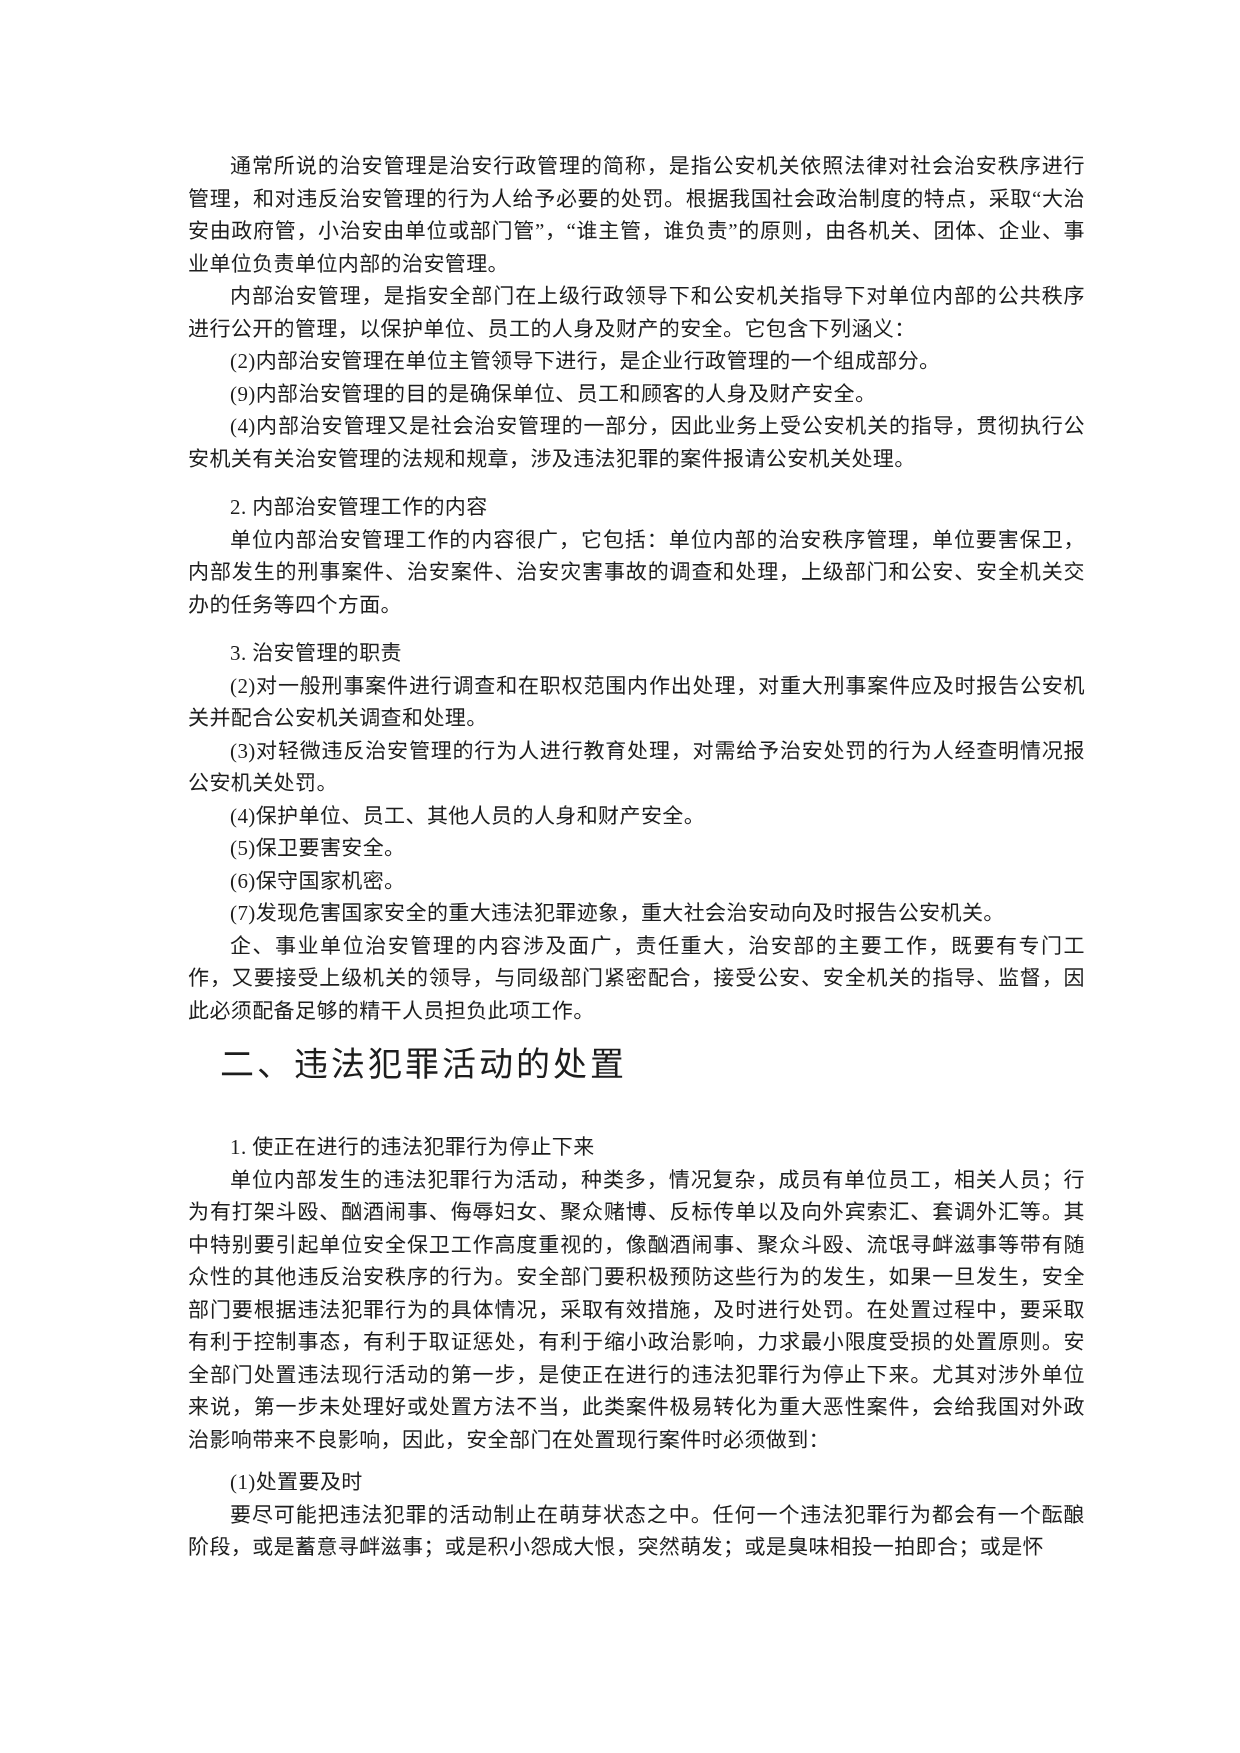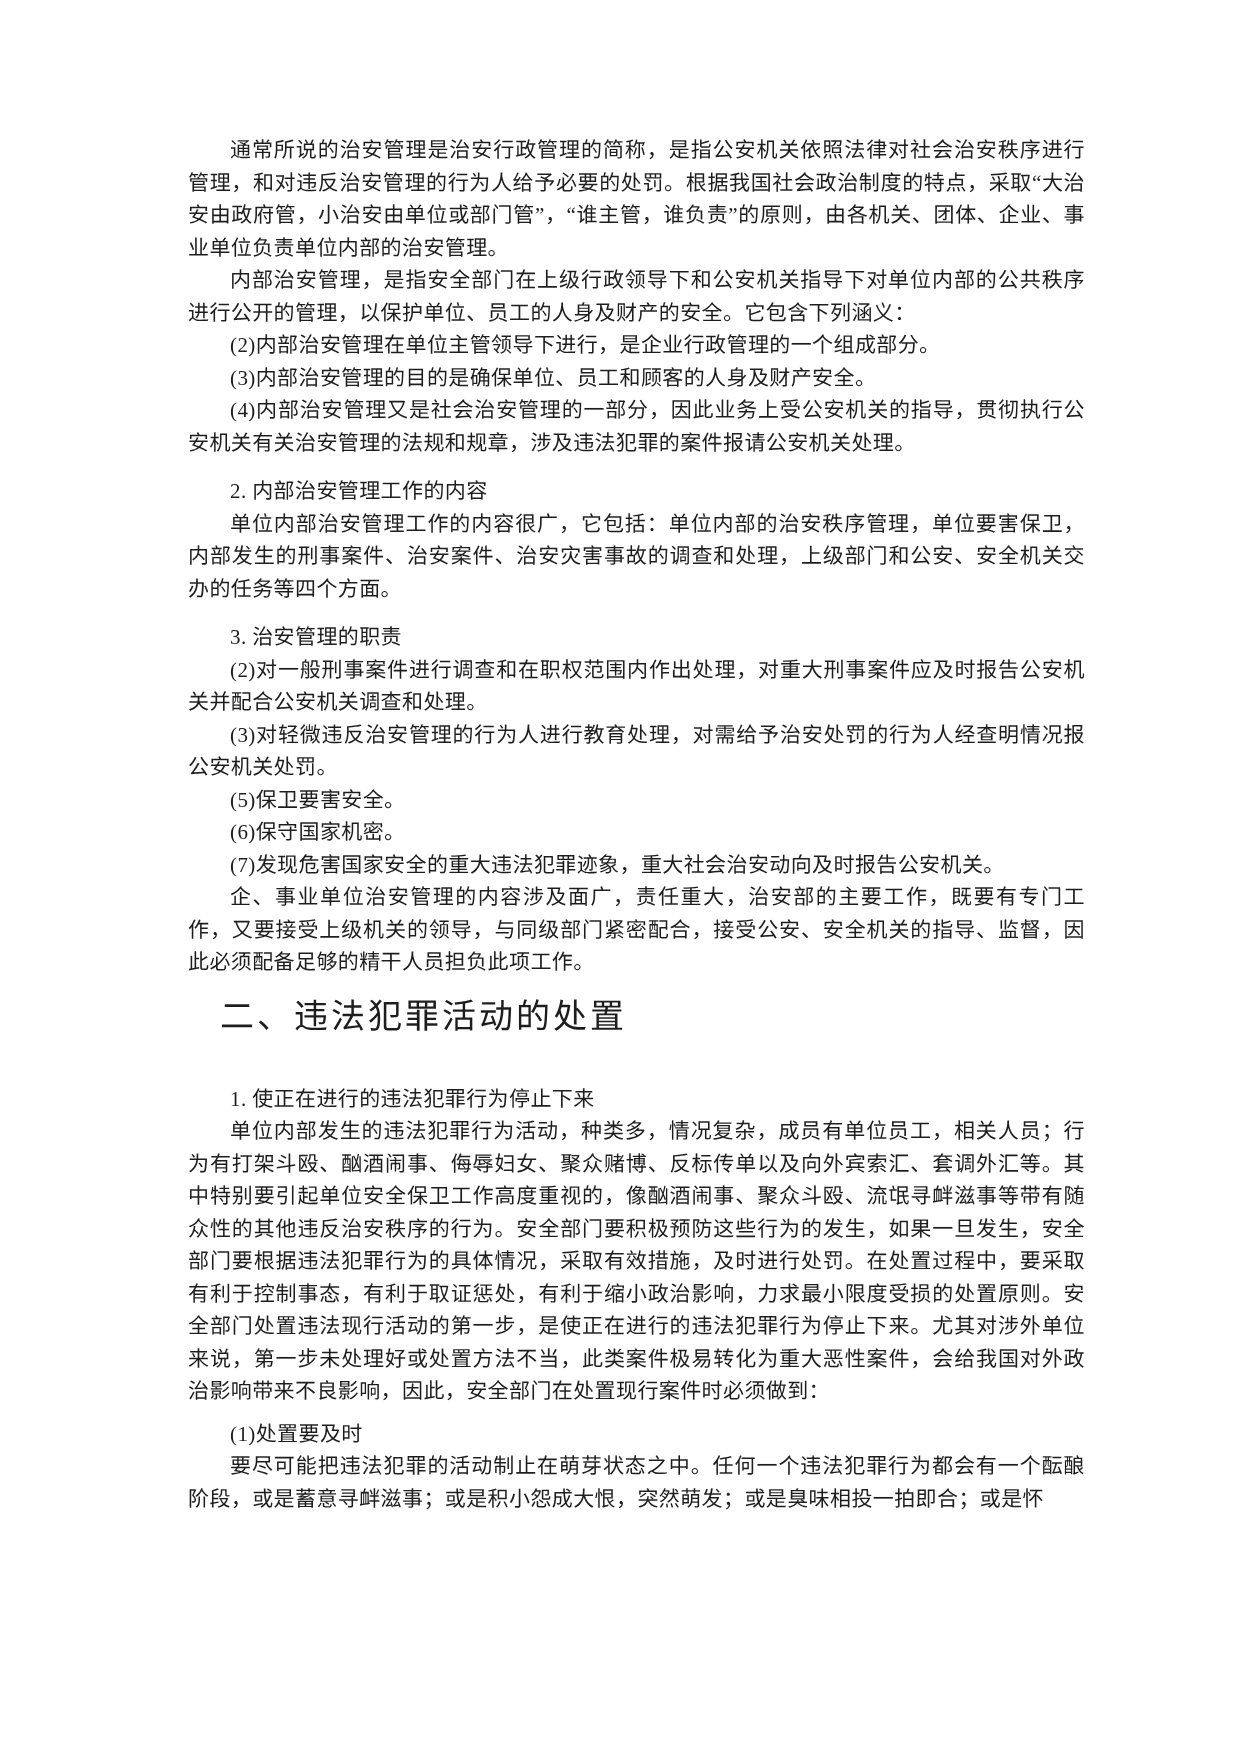--- a/index.html
+++ b/index.html
@@ -12,21 +12,21 @@
     width: 1240px;
     height: 1753px;
     background: #ffffff;
     overflow: hidden;
     font-family: "Liberation Serif", "DejaVu Serif", serif;
     color: #1d1d1d;
   }
   .content {
     position: absolute;
     left: 188px;
-    top: 134px;
+    top: 150px;
     width: 897px;
     font-size: 21px;
     line-height: 32.5px;
     letter-spacing: 0.4px;
     text-align: justify;
   }
   .para {
     margin: 0;
     padding: 0;
     text-indent: 42px;
@@ -51,27 +51,28 @@
   }
 </style>
 </head>
 <body>
 
 <div class="page">
   <div class="content">
       <p class="para">通常所说的治安管理是治安行政管理的简称，是指公安机关依照法律对社会治安秩序进行管理，和对违反治安管理的行为人给予必要的处罚。根据我国社会政治制度的特点，采取“大治安由政府管，小治安由单位或部门管”，“谁主管，谁负责”的原则，由各机关、团体、企业、事业单位负责单位内部的治安管理。</p>
       <p class="para">内部治安管理，是指安全部门在上级行政领导下和公安机关指导下对单位内部的公共秩序进行公开的管理，以保护单位、员工的人身及财产的安全。它包含下列涵义：</p>
       <p class="para">(2)内部治安管理在单位主管领导下进行，是企业行政管理的一个组成部分。</p>
-      <p class="para">(3)内部治安管理的目的是确保单位、员工和顾客的人身及财产安全。</p>
+      <p class="para">(9)内部治安管理的目的是确保单位、员工和顾客的人身及财产安全。</p>
       <p class="para">(4)内部治安管理又是社会治安管理的一部分，因此业务上受公安机关的指导，贯彻执行公安机关有关治安管理的法规和规章，涉及违法犯罪的案件报请公安机关处理。</p>
       <p class="para sp-above">2. 内部治安管理工作的内容</p>
       <p class="para">单位内部治安管理工作的内容很广，它包括：单位内部的治安秩序管理，单位要害保卫，内部发生的刑事案件、治安案件、治安灾害事故的调查和处理，上级部门和公安、安全机关交办的任务等四个方面。</p>
       <p class="para sp-above">3. 治安管理的职责</p>
       <p class="para">(2)对一般刑事案件进行调查和在职权范围内作出处理，对重大刑事案件应及时报告公安机关并配合公安机关调查和处理。</p>
       <p class="para">(3)对轻微违反治安管理的行为人进行教育处理，对需给予治安处罚的行为人经查明情况报公安机关处罚。</p>
+      <p class="para">(4)保护单位、员工、其他人员的人身和财产安全。</p>
       <p class="para">(5)保卫要害安全。</p>
       <p class="para">(6)保守国家机密。</p>
       <p class="para">(7)发现危害国家安全的重大违法犯罪迹象，重大社会治安动向及时报告公安机关。</p>
       <p class="para">企、事业单位治安管理的内容涉及面广，责任重大，治安部的主要工作，既要有专门工作，又要接受上级机关的领导，与同级部门紧密配合，接受公安、安全机关的指导、监督，因此必须配备足够的精干人员担负此项工作。</p>
       <h2 class="sec-title">二、违法犯罪活动的处置</h2>
       <p class="para">1. 使正在进行的违法犯罪行为停止下来</p>
       <p class="para">单位内部发生的违法犯罪行为活动，种类多，情况复杂，成员有单位员工，相关人员；行为有打架斗殴、酗酒闹事、侮辱妇女、聚众赌博、反标传单以及向外宾索汇、套调外汇等。其中特别要引起单位安全保卫工作高度重视的，像酗酒闹事、聚众斗殴、流氓寻衅滋事等带有随众性的其他违反治安秩序的行为。安全部门要积极预防这些行为的发生，如果一旦发生，安全部门要根据违法犯罪行为的具体情况，采取有效措施，及时进行处罚。在处置过程中，要采取有利于控制事态，有利于取证惩处，有利于缩小政治影响，力求最小限度受损的处置原则。安全部门处置违法现行活动的第一步，是使正在进行的违法犯罪行为停止下来。尤其对涉外单位来说，第一步未处理好或处置方法不当，此类案件极易转化为重大恶性案件，会给我国对外政治影响带来不良影响，因此，安全部门在处置现行案件时必须做到：</p>
       <p class="para sp-small">(1)处置要及时</p>
       <p class="para">要尽可能把违法犯罪的活动制止在萌芽状态之中。任何一个违法犯罪行为都会有一个酝酿阶段，或是蓄意寻衅滋事；或是积小怨成大恨，突然萌发；或是臭味相投一拍即合；或是怀</p>
     </div>

